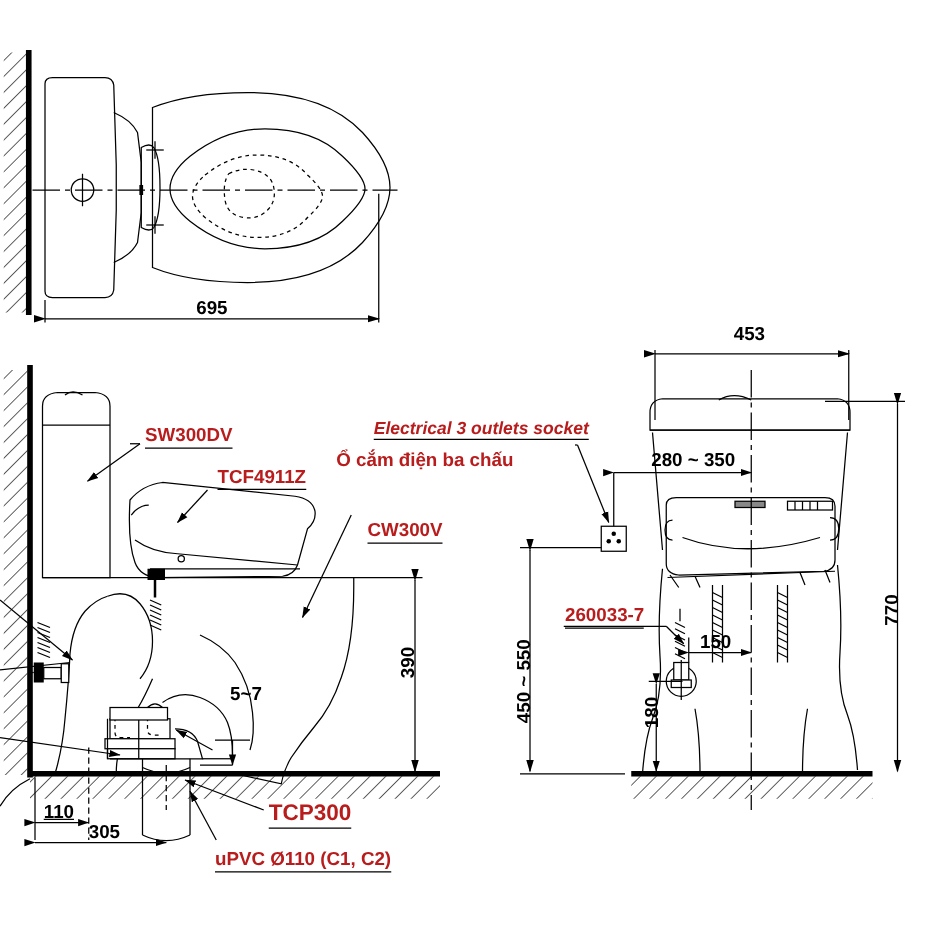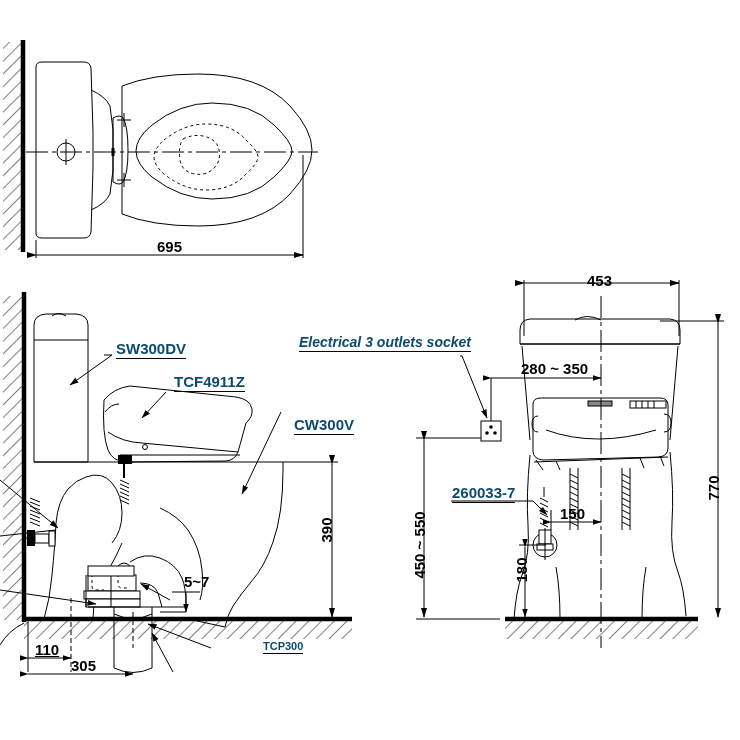--- a/index.html
+++ b/index.html
@@ -1,20 +1,20 @@
 <!DOCTYPE html>
 <html><head>
 <meta charset="utf-8">
 <style>
   html,body{margin:0;padding:0;background:#ffffff;}
   body{width:740px;height:740px;overflow:hidden;
        font-family:"Liberation Sans","DejaVu Sans",sans-serif;}
   #sheet{position:relative;width:653px;height:740px;background:#fff;text-align:right;}
   #sheet svg{position:absolute;left:0;top:0;}
-  .lbl{position:absolute;white-space:nowrap;color:#0c4a6e;font-weight:700;
+  .lbl{position:absolute;white-space:nowrap;color:#b91c1c;font-weight:700;
        font-family:"Liberation Sans","DejaVu Sans",sans-serif;}
   .lbl.u{border-bottom:1.6px solid #000;padding-bottom:1px;}
   .lbl.it{font-style:italic;margin-left:30px;}
   .dim{position:absolute;white-space:nowrap;color:#000;font-weight:700;
        font-size:15px;font-family:"Liberation Sans","DejaVu Sans",sans-serif;}
   .vert{transform-origin:left top;}
 </style>
 </head>
 <body>
 
@@ -310,35 +310,37 @@
 <div class="dim" style="left:157px;top:238px;">695</div>
 
 <div class="lbl u" style="left:116px;top:340px;font-size:15px;">SW300DV</div>
 
 <div class="lbl u" style="left:174px;top:373px;font-size:15px;">TCF4911Z</div>
 
 <div class="lbl u" style="left:294px;top:416px;font-size:15px;">CW300V</div>
 
 <div class="lbl u it" style="left:269px;top:334px;font-size:14px;">Electrical 3 outlets socket</div>
 
+<div class="lbl" style="left:269px;top:360px;font-size:15px;">Ổ cắm điện ba chấu</div>
 
 <div class="dim" style="left:318px;top:530px;">
   <span class="vert" style="display:inline-block;transform:rotate(-90deg) translate(-50%,0);">390</span>
 </div>
 
-<div class="dim" style="left:184px;top:573px;">5~7</div>
+<div class="dim" style="left:184px;top:547px;">5~7</div>
 
 <div class="dim" style="left:35px;top:641px;text-decoration:underline;">110</div>
 
 <div class="dim" style="left:71px;top:657px;">305</div>
 
-<div class="lbl u" style="left:215px;top:640px;font-size:11px;margin-left:48px;">TCP300</div>
-
-
-<div class="dim" style="left:587px;top:259px;margin-top:13px;">453</div>
+<div class="lbl u" style="left:215px;top:640px;font-size:18px;">TCP300</div>
+
+<div class="lbl u" style="left:172px;top:679px;font-size:15px;">uPVC Ø110 (C1, C2)</div>
+
+<div class="dim" style="left:587px;top:259px;">453</div>
 
 <div class="dim" style="left:521px;top:360px;">280 ~ 350</div>
 
 <div class="dim" style="left:705px;top:488px;">
   <span class="vert" style="display:inline-block;transform:rotate(-90deg) translate(-50%,0);">770</span>
 </div>
 
 <div class="dim" style="left:411px;top:545px;">
   <span class="vert" style="display:inline-block;transform:rotate(-90deg) translate(-50%,0);">450 ~ 550</span>
 </div>

